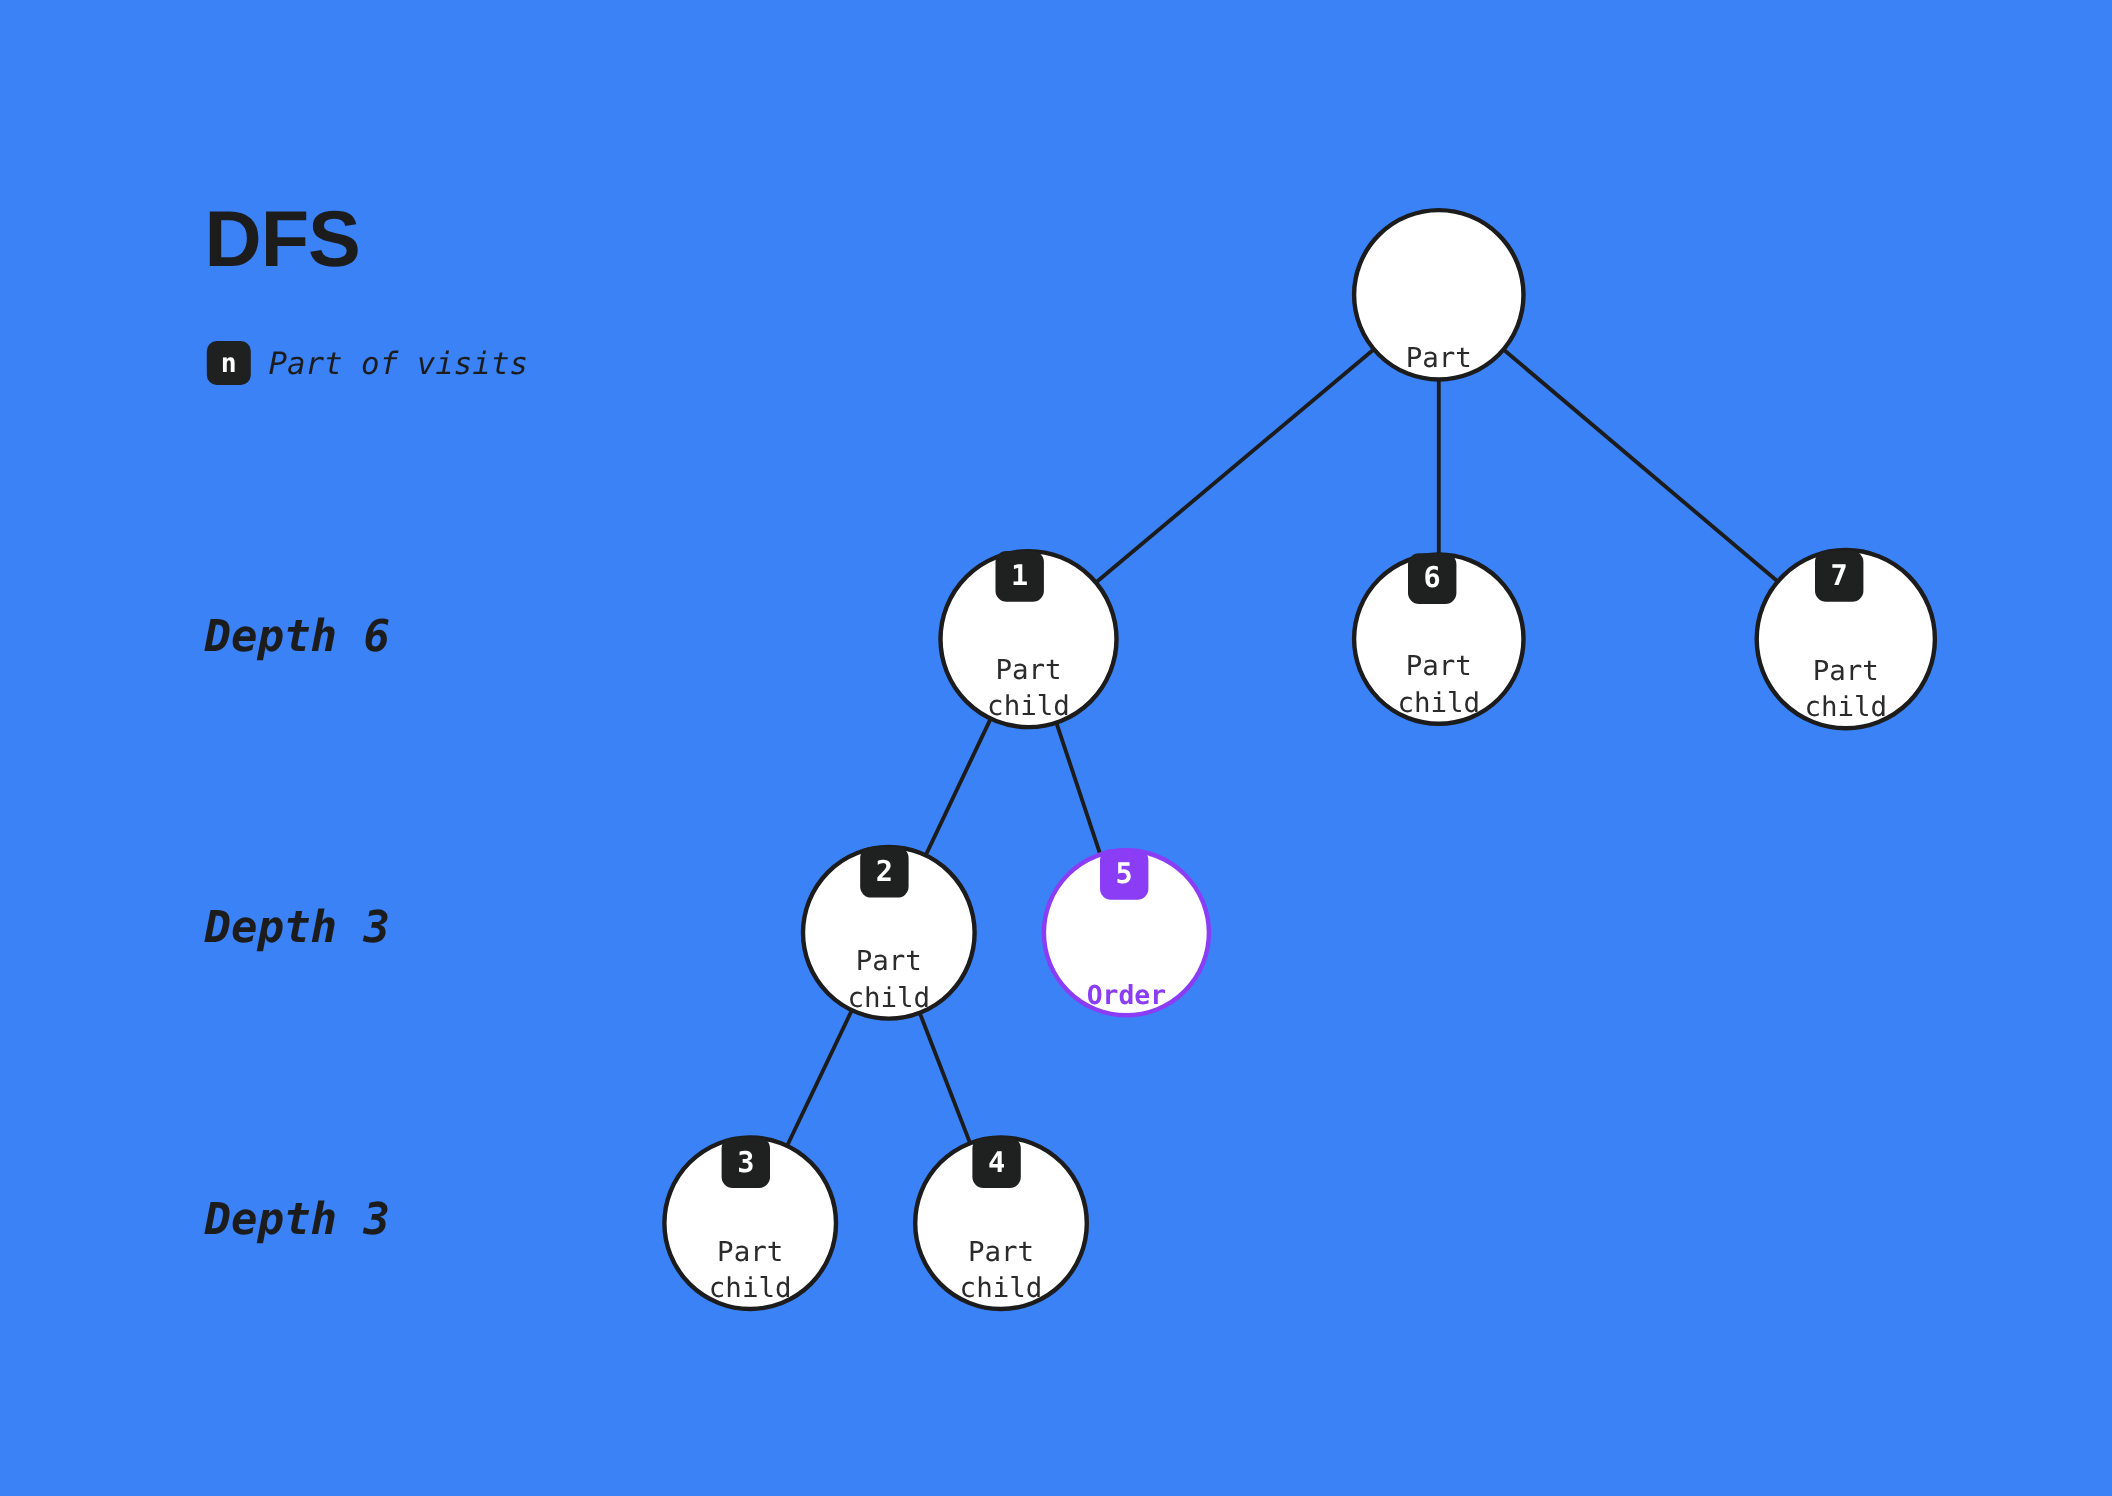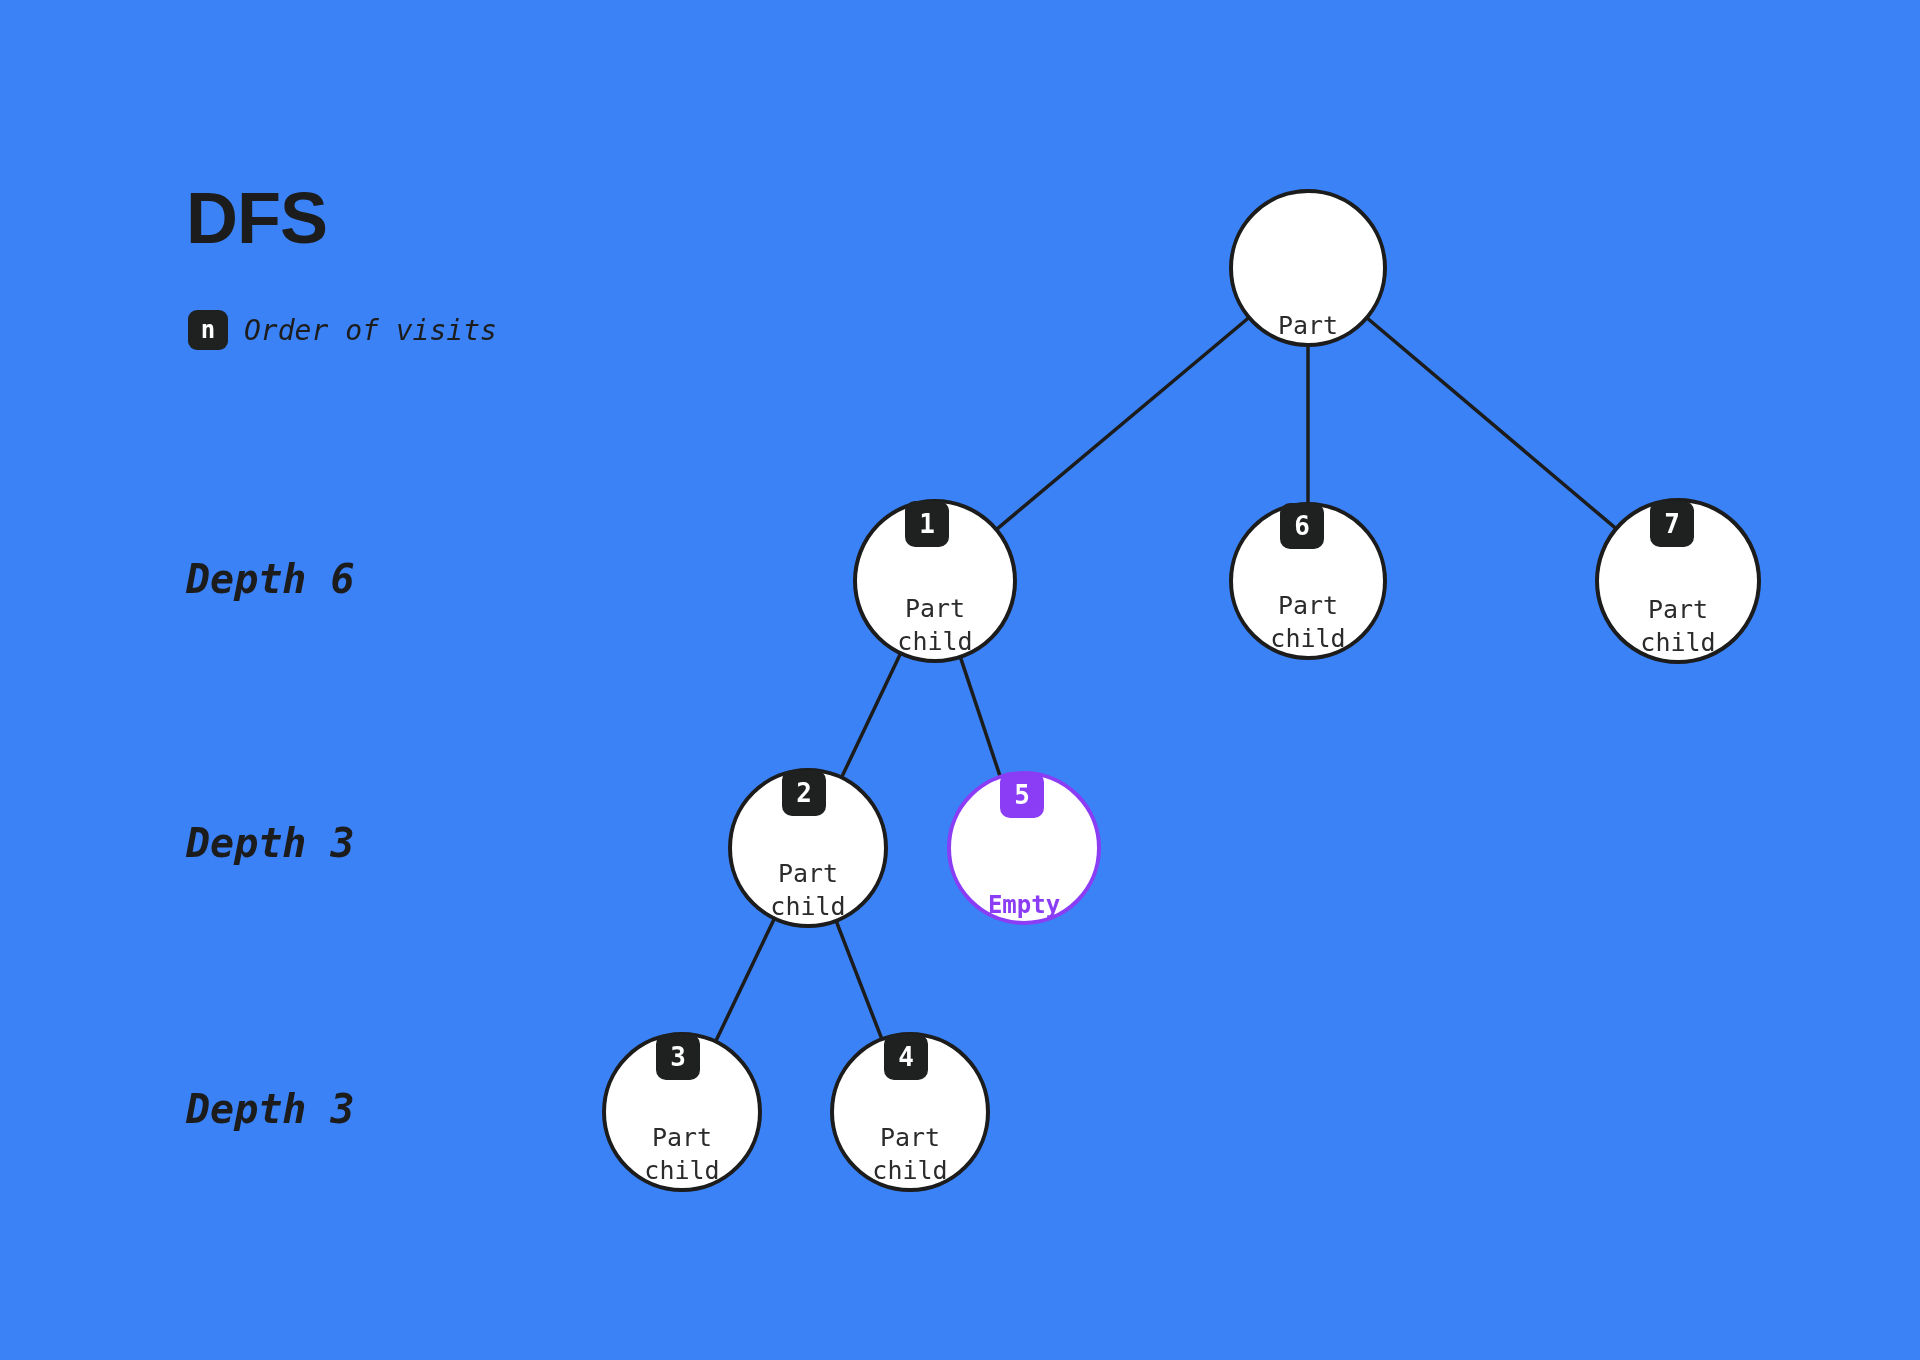--- a/index.html
+++ b/index.html
@@ -127,21 +127,21 @@
 </style>
 </head>
 <body>
 
 <div id="canvas">
 
   <div class="title">DFS</div>
 
   <div class="legend">
     <div class="legend-badge">n</div>
-    <div class="legend-text">Order of visits</div>
+    <div class="legend-text">Part of visits</div>
   </div>
 
   <svg id="edges" viewBox="0 0 1920 1360" xmlns="http://www.w3.org/2000/svg">
       <line x1="1249.0158111075143" y1="317.496115612193" x2="996.282274174011" y2="529.5754642990203" stroke="#1c1c1c" stroke-width="3.5" stroke-linecap="round"></line>
       <line x1="1308" y1="345" x2="1308" y2="504" stroke="#1c1c1c" stroke-width="3.5" stroke-linecap="round"></line>
       <line x1="1366.7867701446387" y1="317.73042987911333" x2="1616.1593716660293" y2="528.6861711661276" stroke="#1c1c1c" stroke-width="3.5" stroke-linecap="round"></line>
       <line x1="900.6368257120228" y1="653.2438388574009" x2="841.5040949307778" y2="777.5622571140342" stroke="#1c1c1c" stroke-width="3.5" stroke-linecap="round"></line>
       <line x1="960.2982212813471" y1="656.8946638440411" x2="1000.2829175487371" y2="776.8487526462114" stroke="#1c1c1c" stroke-width="3.5" stroke-linecap="round"></line>
       <line x1="774.4030922752348" y1="918.3935209471271" x2="715.5969077247652" y2="1041.606479052873" stroke="#1c1c1c" stroke-width="3.5" stroke-linecap="round"></line>
       <line x1="836.1111437777687" y1="920.7582544836365" x2="881.8888562222313" y2="1039.2417455163634" stroke="#1c1c1c" stroke-width="3.5" stroke-linecap="round"></line>
@@ -165,21 +165,21 @@
         <span class="node-line">Part</span>
         <span class="node-line">child</span>
       </div>
       <div class="node-badge" style="left: 1650px; top: 501px;">7</div>
       <div class="node" style="left: 728px; top: 768px; width: 160px; height: 160px;">
         <span class="node-line">Part</span>
         <span class="node-line">child</span>
       </div>
       <div class="node-badge" style="left: 782px; top: 770px;">2</div>
       <div class="node empty" style="left: 947px; top: 771px; width: 154px; height: 154px;">
-        <span class="node-line">Empty</span>
+        <span class="node-line">Order</span>
       </div>
       <div class="node-badge purple" style="left: 1000px; top: 772px;">5</div>
       <div class="node" style="left: 602px; top: 1032px; width: 160px; height: 160px;">
         <span class="node-line">Part</span>
         <span class="node-line">child</span>
       </div>
       <div class="node-badge" style="left: 656px; top: 1034px;">3</div>
       <div class="node" style="left: 830px; top: 1032px; width: 160px; height: 160px;">
         <span class="node-line">Part</span>
         <span class="node-line">child</span>

